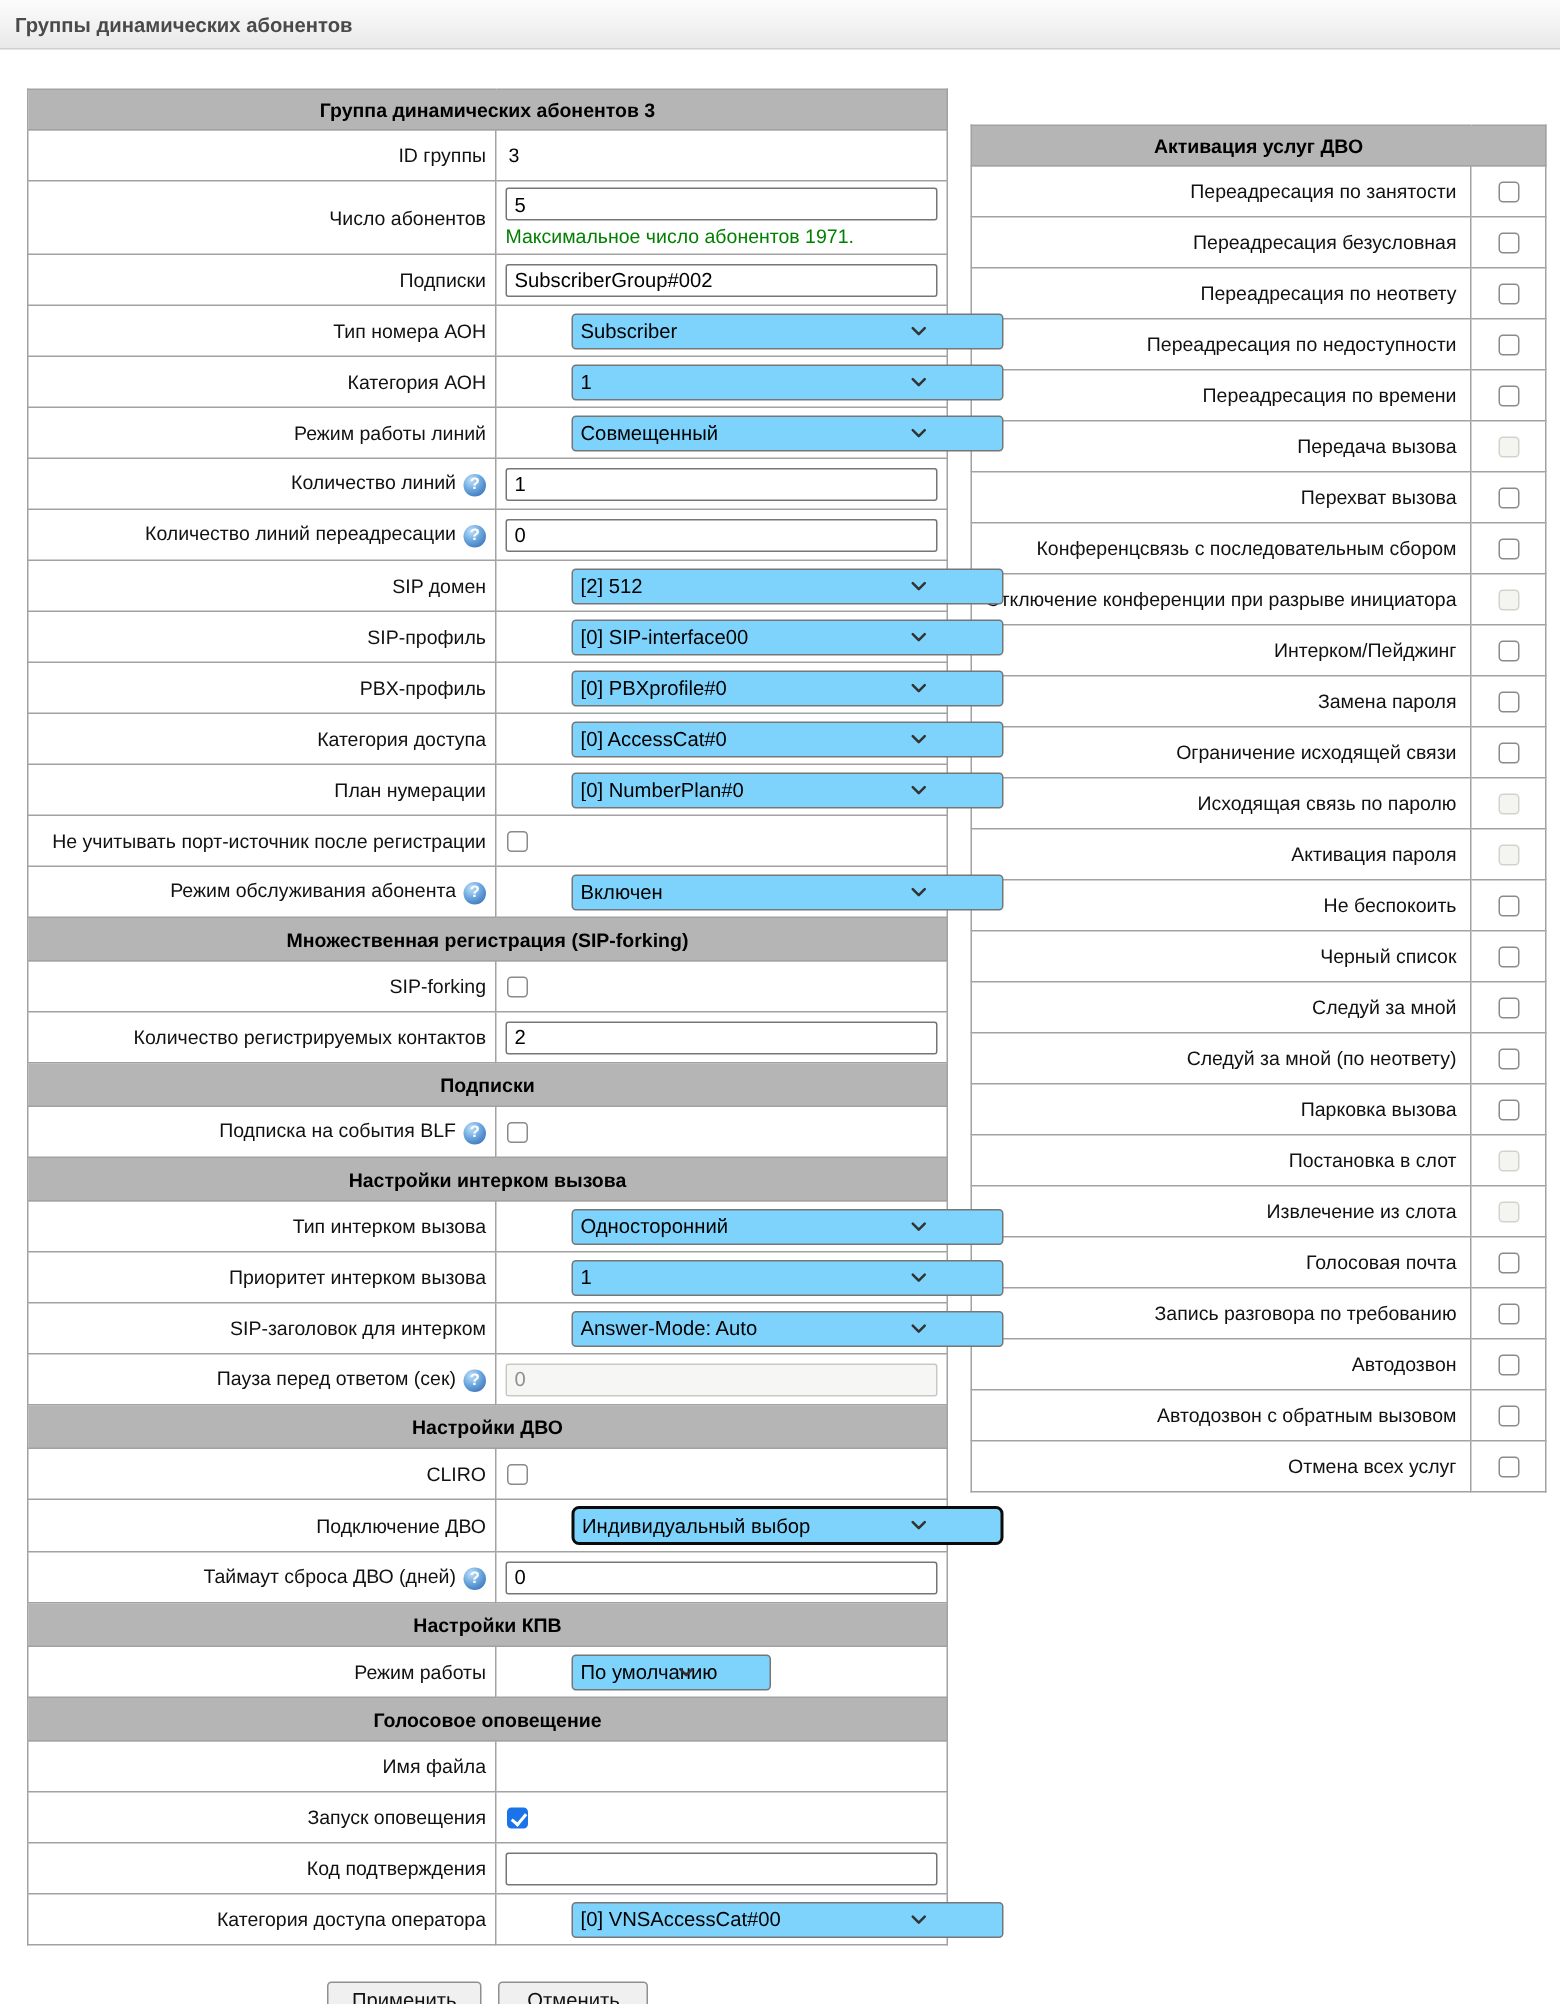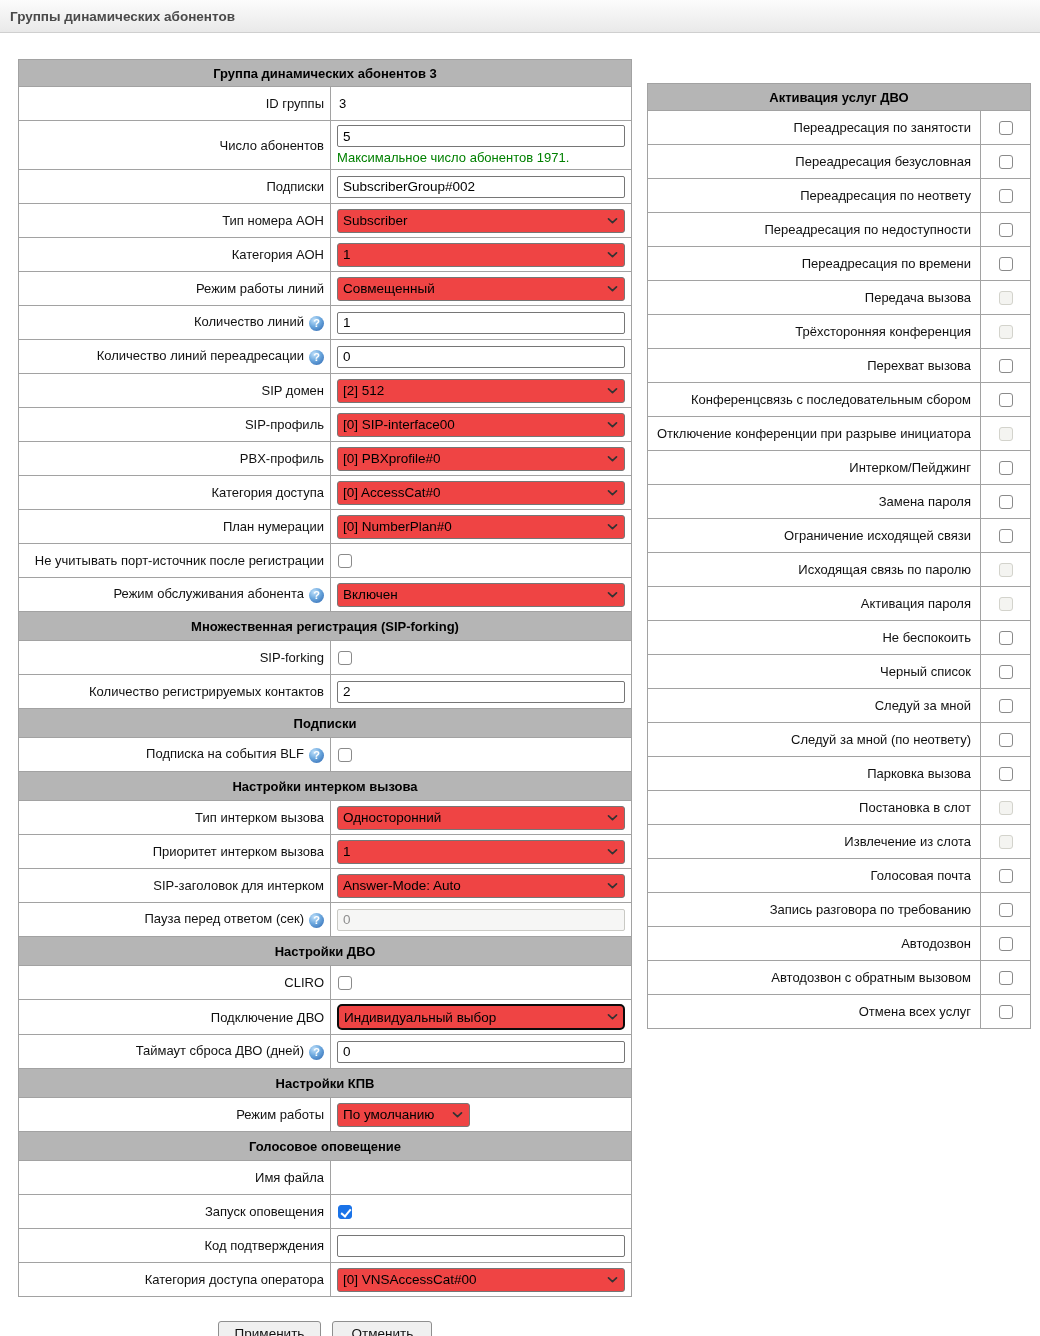--- a/index.html
+++ b/index.html
@@ -47,22 +47,22 @@
   .txt{
     width:288px; height:22px; border:1px solid #767676; border-radius:2px;
     padding:1px 5px; font-size:13.5px; font-family:inherit; background:#fff; color:#000;
   }
   .txt:disabled{ background:#f6f6f5; border-color:#c9c9c4; color:#8f8f8f; }
   .hint{ color:var(--hint-green); margin-top:3px; font-size:13px; }
 
   .select-wrap{ position:relative; display:inline-block; width:288px; }
   .select-wrap select{
     width:100%; height:24px; appearance:none; -webkit-appearance:none; -moz-appearance:none;
-    border:1px solid #767676; border-radius:3px; background:#ef4444;
-    padding:2px 22px 2px 5px; font-size:13.5px; font-family:inherit; color:#000;
+    border:1px solid #767676; border-radius:3px; background:#7dd3fc;
+    padding:2px 22px 2px 5px; font-size:13.5px; font-family:inherit; color:#000;margin-left:44px;
   }
   .select-wrap .chev{
     position:absolute; right:7px; top:50%; transform:translateY(-50%);
     pointer-events:none; line-height:0;
   }
   .select-wrap.focused select{ border:2px solid #0b0b0b; border-radius:5px; height:26px; }
   .select-wrap.narrow{ width:133px; }
 
   input[type="checkbox"]{
     appearance:none; -webkit-appearance:none; -moz-appearance:none;
@@ -319,24 +319,20 @@
           </tr>
           <tr>
             <td class="lbl"><span>Переадресация по времени</span></td>
             <td class="chk"><input type="checkbox" style=""></td>
           </tr>
           <tr>
             <td class="lbl"><span>Передача вызова</span></td>
             <td class="chk"><input type="checkbox" disabled="" style=""></td>
           </tr>
           <tr>
-            <td class="lbl"><span>Трёхсторонняя конференция</span></td>
-            <td class="chk"><input type="checkbox" disabled="" style=""></td>
-          </tr>
-          <tr>
             <td class="lbl"><span>Перехват вызова</span></td>
             <td class="chk"><input type="checkbox" style=""></td>
           </tr>
           <tr>
             <td class="lbl"><span>Конференцсвязь с последовательным сбором</span></td>
             <td class="chk"><input type="checkbox" style=""></td>
           </tr>
           <tr>
             <td class="lbl"><span>Отключение конференции при разрыве инициатора</span></td>
             <td class="chk"><input type="checkbox" disabled="" style=""></td>

